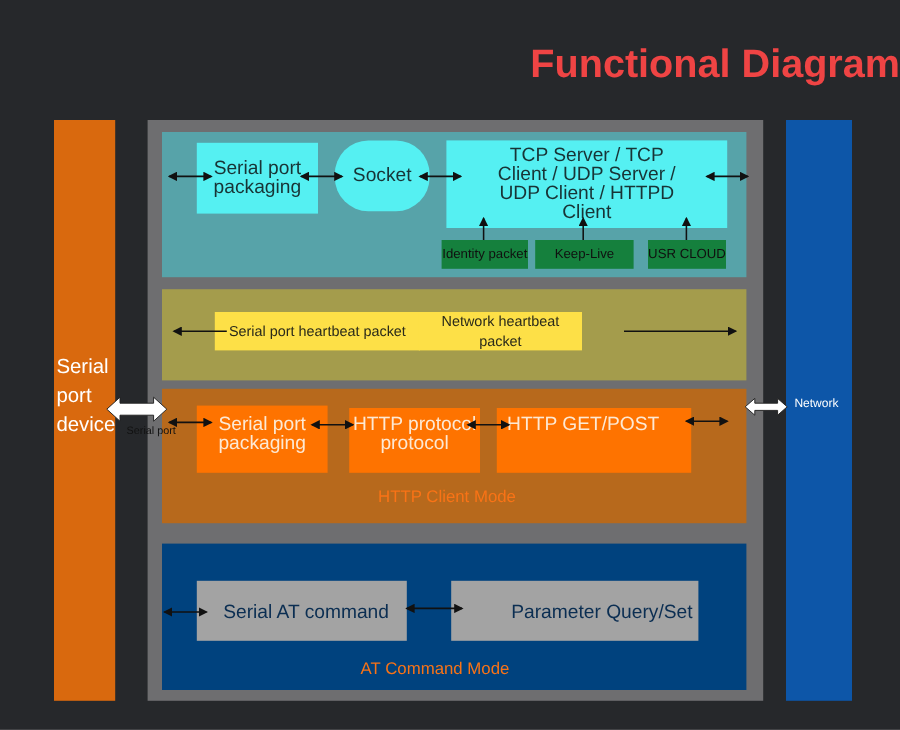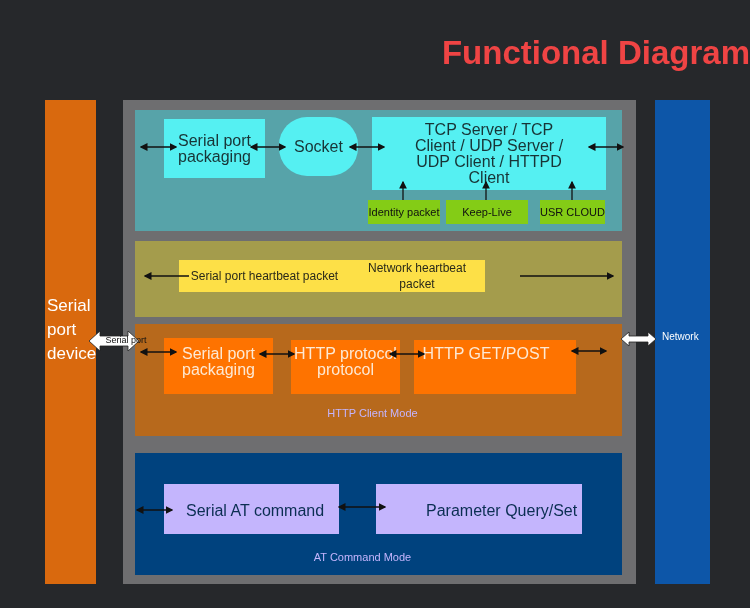--- a/index.html
+++ b/index.html
@@ -10,25 +10,25 @@
   .left-label{left:47px;top:294px;color:#fff;font-size:17px;line-height:24px;}
   .right-bar{left:655px;top:100px;width:55px;height:484px;background:#0d56a8;}
   .right-label{left:662px;top:331px;color:#fff;font-size:10px;}
   .container{left:123px;top:100px;width:513px;height:484px;background:#6e6e70;}
   .sec-teal{left:135px;top:110px;width:487px;height:121px;background:#57a3a9;}
   .sec-olive{left:135px;top:241px;width:487px;height:76px;background:#a49c4c;}
   .sec-http{left:135px;top:324px;width:487px;height:112px;background:#b7691c;}
   .sec-at{left:135px;top:453px;width:487px;height:122px;background:#00427e;}
   .box{display:flex;align-items:center;justify-content:center;text-align:center;font-size:16px;line-height:16px;}
   .cyan{background:#55f0f2;color:#183436;}
-  .cyan-sm{background:#84cc16;color:#101010;font-size:11px;}
+  .cyan-sm{background:#15803d;color:#101010;font-size:11px;}
   .cream{background:#fde047;color:#2a2a1a;font-size:12px;}
   .orange{background:#fe7300;color:#fde9d4;}
-  .blue{background:#c4b5fd;color:#0b2e52;}
-  .mode-label{color:#c4b5fd;font-size:11px;}
+  .blue{background:#a3a3a3;color:#0b2e52;}
+  .mode-label{color:#f97316;font-size:14px;}
   svg.arrows{position:absolute;left:0;top:0;}
 </style>
 </head>
 <body>
 
 <div class="abs title">Functional Diagram</div>
 
 <div class="abs left-bar"></div>
 <div class="abs left-label">
   <div>Serial</div>
@@ -88,13 +88,13 @@
     <line x1="390" y1="354" x2="424" y2="354" marker-start="url(#ah)" marker-end="url(#ah)"></line>
     <line x1="572" y1="351" x2="606" y2="351" marker-start="url(#ah)" marker-end="url(#ah)"></line>
 
     <line x1="137" y1="510" x2="172" y2="510" marker-start="url(#ah)" marker-end="url(#ah)"></line>
     <line x1="339" y1="507" x2="385" y2="507" marker-start="url(#ah)" marker-end="url(#ah)"></line>
   </g>
 
   <path d="M89,341 L100,331 L100,336 L128,336 L128,331 L139,341 L128,351 L128,346 L100,346 L100,351 Z" fill="#fff" stroke="#222" stroke-width="0.8"></path>
   <path d="M621,339 L629,332 L629,336 L648,336 L648,332 L656,339 L648,346 L648,342 L629,342 L629,346 Z" fill="#fff" stroke="#222" stroke-width="0.8"></path>
 </svg>
-<div class="abs" style="left:91px;top:335px;width:70px;text-align:center;font-size:9px;color:#111;">Serial port</div>
+<div class="abs" style="left:91px;top:354px;width:70px;text-align:center;font-size:9px;color:#111;">Serial port</div>
 
 </body></html>

